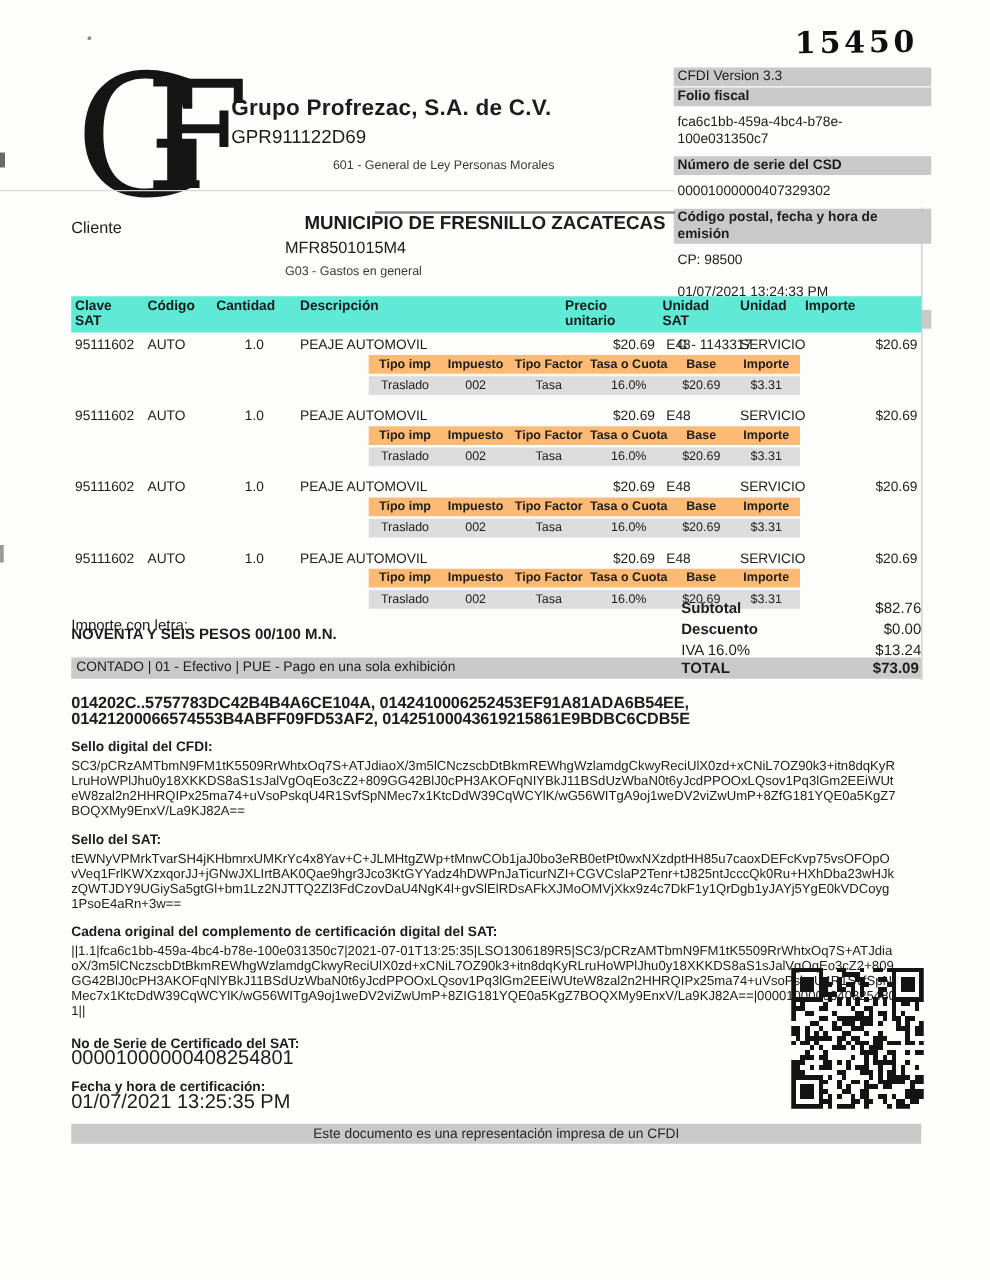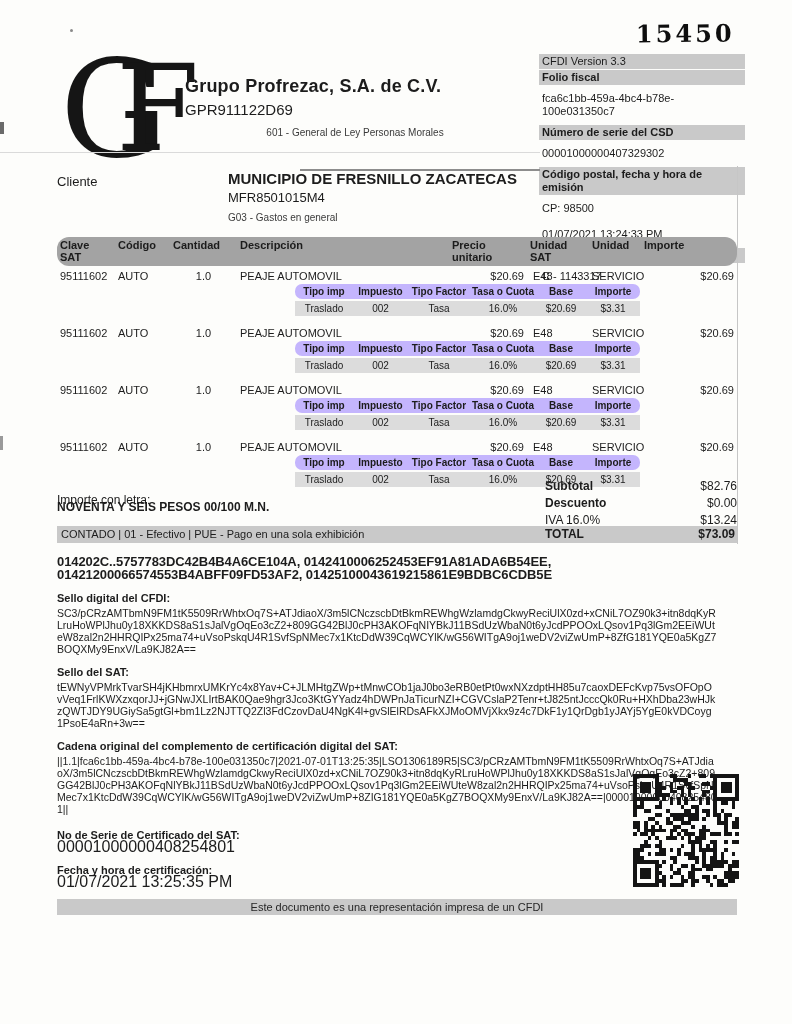--- a/index.html
+++ b/index.html
@@ -38,42 +38,42 @@
   .artifact { position: absolute; }
   .line-a { top: 152px; left: 0; width: 540px; height: 1px; background: #dadada; }
   .line-b { top: 169px; left: 300px; width: 240px; height: 2px; background: #8d8d8d; }
   .edge-line { top: 166px; left: 737px; width: 1px; height: 378px; background: #c6c6c6; }
   .mark1 { top: 122px; left: 0; width: 4px; height: 12px; background: #6a6a6a; }
   .mark2 { top: 436px; left: 0; width: 3px; height: 14px; background: #9a9a9a; }
   .dot-a { top: 29px; left: 70px; width: 3px; height: 3px; background: #8a8a8a; border-radius: 50%; }
   
   .cliente-label { position: absolute; top: 174px; left: 57px; font-size: 13px; }
   .client { position: absolute; top: 170px; left: 228px; width: 320px; }
-  .client-name { font-size: 15px; font-weight: bold; }
+  .client-name { font-size: 15px; font-weight: bold; text-align: center; }
   .client-rfc  { font-size: 13px; margin-top: 3px; }
   .client-uso  { font-size: 10px; margin-top: 7px; color: #3a3a3a; }
   
   .items { position: absolute; top: 237px; left: 57px; width: 680px; }
-  .items-header { display: flex; background: #a3a3a3; font-weight: bold; font-size: 11px; line-height: 12px; border-radius: 12px; }
+  .items-header { display: flex; background: #5eead4; font-weight: bold; font-size: 11px; line-height: 12px; }
   .items-header .h { padding: 2px 3px 3px; }
   .h.w-clave  { width: 58px; }  .h.w-cod    { width: 55px; }
   .h.w-cant   { width: 67px; }  .h.w-desc   { width: 212px; }
   .h.w-precio { width: 78px; }  .h.w-usat   { width: 62px; }
   .h.w-unidad { width: 52px; }  .h.w-imp    { width: 96px; }
   .item-row { display: flex; font-size: 11px; padding-top: 4px; }
   .item-row .c { padding: 0 3px; }
   .c.w-clave  { width: 58px; }  .c.w-cod    { width: 55px; }
   .c.w-cant   { width: 67px; text-align: center; }
   .c.w-desc   { width: 212px; }
   .c.w-precio { width: 78px; text-align: right; }
   .c.w-usat   { width: 62px; padding-left: 6px; }
   .c.w-unidad { width: 52px; }
   .c.w-imp    { width: 96px; text-align: right; }
   .tax-table { margin: 2px 0 7px 238px; width: 345px; font-size: 10px; line-height: 11px; }
-  .tax-header { display: flex; background: #c4b5fd; font-weight: bold; padding: 2px 0; margin-bottom: 2px; border-radius: 7px; }
+  .tax-header { display: flex; background: #fdba74; font-weight: bold; padding: 2px 0; margin-bottom: 2px; }
   .tax-row    { display: flex; background: #dcdcdc; padding: 2px 0; }
   .tax-table .t { text-align: center; }
   .t.tw0 { width: 58px; } .t.tw1 { width: 55px; } .t.tw2 { width: 62px; }
   .t.tw3 { width: 66px; } .t.tw4 { width: 50px; } .t.tw5 { width: 54px; }
   
   .totals { position: absolute; top: 479px; left: 57px; width: 680px; font-size: 12px; }
   .letra-label { position: absolute; top: 14px; left: 0; }
   .letra-value { position: absolute; top: 21px; left: 0; font-weight: bold; }
   .t-row { position: absolute; left: 488px; right: 0; display: flex; justify-content: space-between; }
   .t-row .t-label { font-weight: bold; }

